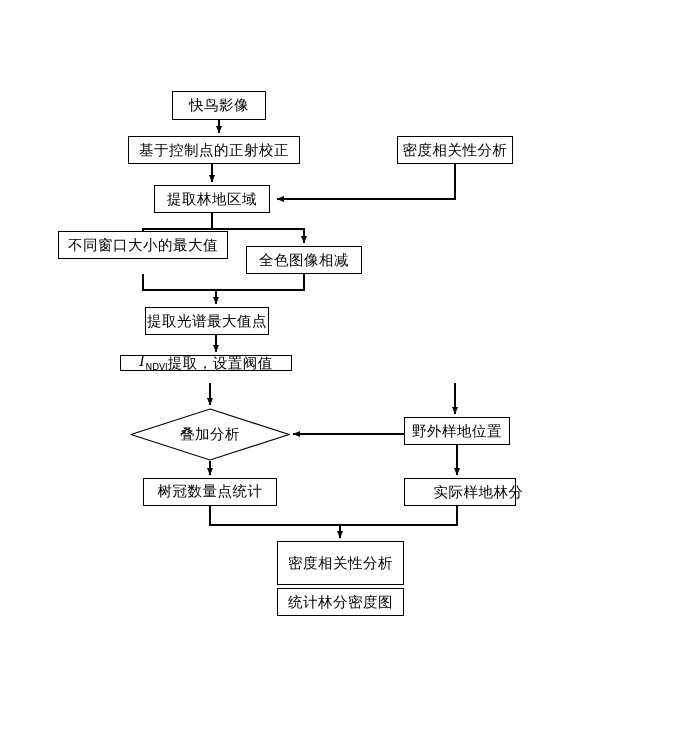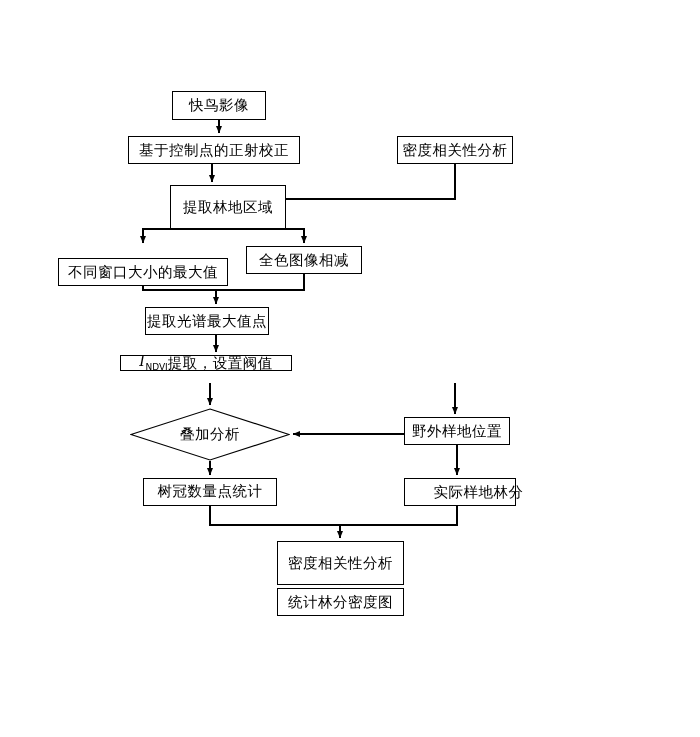--- a/index.html
+++ b/index.html
@@ -128,25 +128,25 @@
   </div>
 
   <div class="node" style="left:128px; top:136px; width:172px; height:28px;">
     <span class="node-label">基于控制点的正射校正</span>
   </div>
 
   <div class="node" style="left:397px; top:136px; width:116px; height:28px;">
     <span class="node-label">密度相关性分析</span>
   </div>
 
-  <div class="node" style="left:154px; top:185px; width:116px; height:44px;margin-left:16px;">
+  <div class="node" style="left:154px; top:185px; width:116px; height:28px;">
     <span class="node-label">提取林地区域</span>
   </div>
 
-  <div class="node" style="left:58px; top:258px; width:170px; height:28px;">
+  <div class="node" style="left:58px; top:231px; width:170px; height:28px;">
     <span class="node-label">不同窗口大小的最大值</span>
   </div>
 
   <div class="node" style="left:246px; top:246px; width:116px; height:28px;justify-content:center;">
     <span class="node-label">全色图像相减</span>
   </div>
 
   <div class="node" style="left:145px; top:307px; width:124px; height:28px;align-items:center;">
     <span class="node-label">提取光谱最大值点</span>
   </div>

